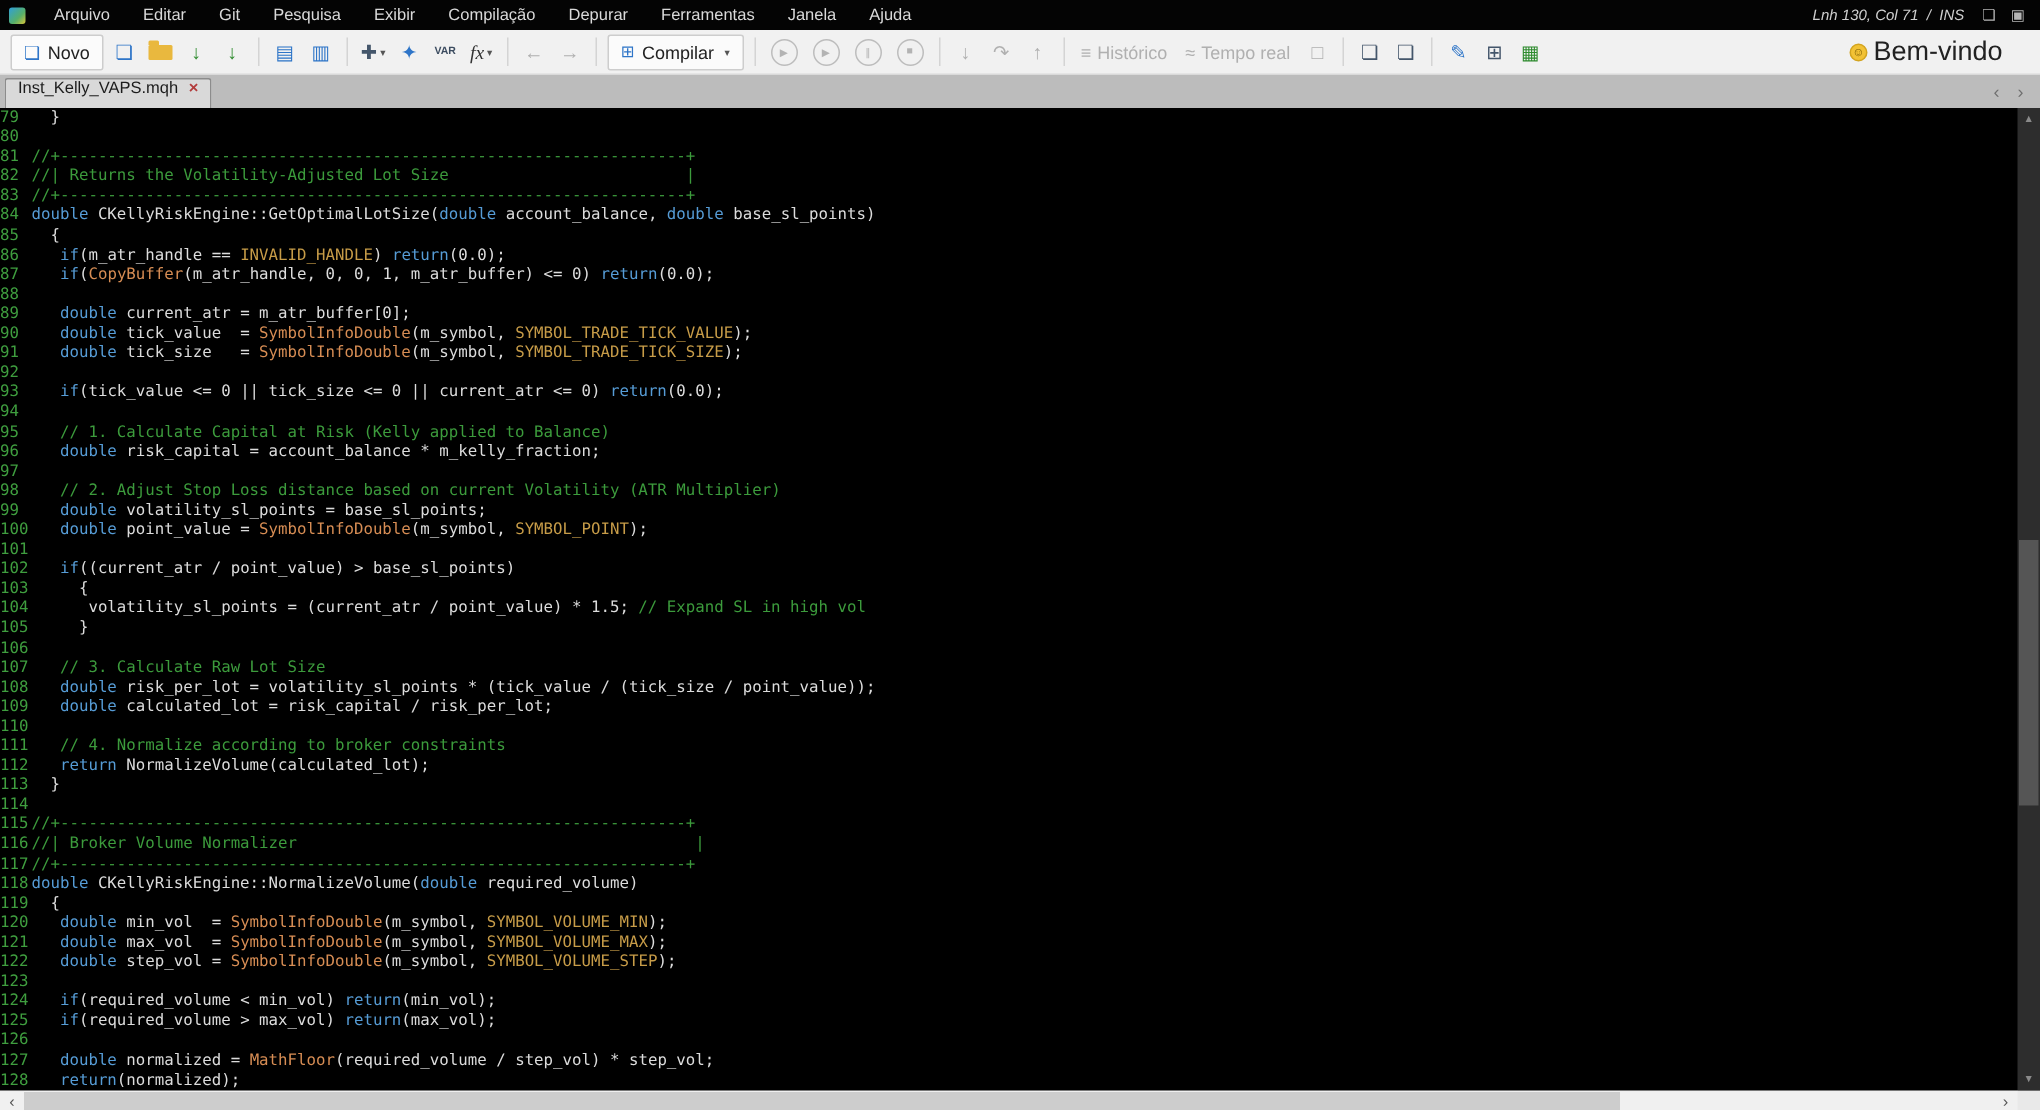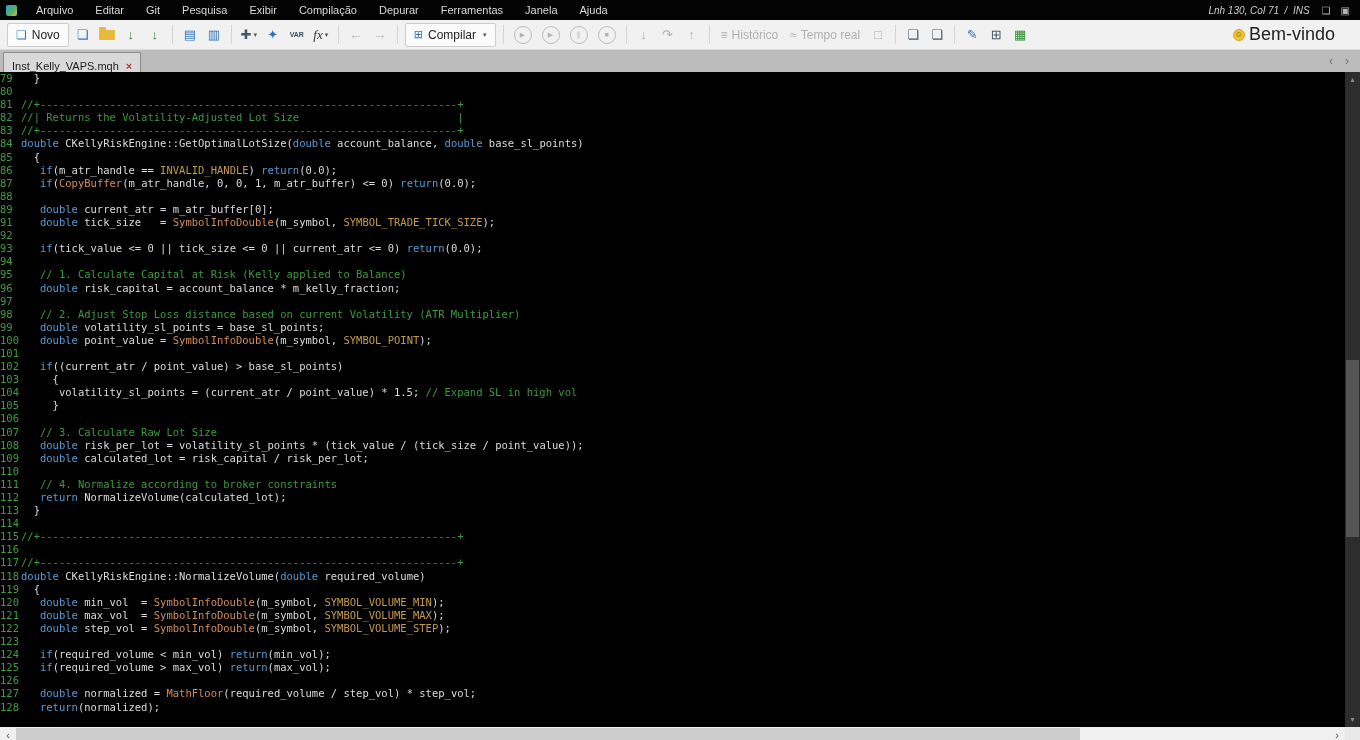--- a/index.html
+++ b/index.html
@@ -40,21 +40,21 @@
   .fx-glyph { font-style:italic; font-family:"Liberation Serif",serif; font-size:13px; color:#333; }
   .tb-label { font-size:18px; color:#222; }
   .tb-flat { display:flex; align-items:center; gap:4px; padding:0 6px; height:24px; font-size:12px; }
   .welcome-dot { width:12px; height:12px; border-radius:50%; background:#f2c235;
                  border:1px solid #d3a41f; display:flex; align-items:center; justify-content:center;
                  font-size:8px; color:#7a5c00; }
   .tb-right { margin-left:auto; margin-right:14px; }
 
   
   .tab-bar { height:22px; background:#bcbcbc; display:flex; align-items:flex-end; padding-left:3px; }
-  .tab { height:20px; display:flex; align-items:flex-end; gap:7px; background:#d9d9d9;
+  .tab { height:20px; display:flex; align-items:flex-start; gap:7px; background:#d9d9d9;
          border:1px solid #8c8c8c; border-bottom:none; border-radius:2px 2px 0 0;
          padding:0 8px; font-size:11px; color:#1c1c1c; }
   .tab-close { color:#b23b3b; font-weight:bold; font-size:11px; cursor:default; }
   .tab-scroll { margin-left:auto; display:flex; align-items:center; height:100%;
                 padding-right:5px; color:#6f6f6f; }
   .tab-scroll span { padding:0 6px; font-size:12px; }
 
   
   .main { display:flex; height:655px; background:var(--editor_bg,#000); }
   .code-col { flex:1; overflow:hidden; }
@@ -190,20 +190,21 @@
       <div class="code-line"><span class="gutter">80</span><span></span></div>
       <div class="code-line"><span class="gutter">81</span><span><span class="tok-c">//+------------------------------------------------------------------+</span></span></div>
       <div class="code-line"><span class="gutter">82</span><span><span class="tok-c">//| Returns the Volatility-Adjusted Lot Size                         |</span></span></div>
       <div class="code-line"><span class="gutter">83</span><span><span class="tok-c">//+------------------------------------------------------------------+</span></span></div>
       <div class="code-line"><span class="gutter">84</span><span><span class="tok-k">double</span><span class="tok-p"> CKellyRiskEngine::GetOptimalLotSize(</span><span class="tok-k">double</span><span class="tok-p"> account_balance, </span><span class="tok-k">double</span><span class="tok-p"> base_sl_points)</span></span></div>
       <div class="code-line"><span class="gutter">85</span><span><span class="tok-p">  {</span></span></div>
       <div class="code-line"><span class="gutter">86</span><span><span class="tok-p">   </span><span class="tok-k">if</span><span class="tok-p">(m_atr_handle == </span><span class="tok-t">INVALID_HANDLE</span><span class="tok-p">) </span><span class="tok-k">return</span><span class="tok-p">(0.0);</span></span></div>
       <div class="code-line"><span class="gutter">87</span><span><span class="tok-p">   </span><span class="tok-k">if</span><span class="tok-p">(</span><span class="tok-f">CopyBuffer</span><span class="tok-p">(m_atr_handle, 0, 0, 1, m_atr_buffer) &lt;= 0) </span><span class="tok-k">return</span><span class="tok-p">(0.0);</span></span></div>
       <div class="code-line"><span class="gutter">88</span><span></span></div>
       <div class="code-line"><span class="gutter">89</span><span><span class="tok-p">   </span><span class="tok-k">double</span><span class="tok-p"> current_atr = m_atr_buffer[0];</span></span></div>
+      <div class="code-line"><span class="gutter">90</span><span><span class="tok-p">   </span><span class="tok-k">double</span><span class="tok-p"> tick_value  = </span><span class="tok-f">SymbolInfoDouble</span><span class="tok-p">(m_symbol, </span><span class="tok-t">SYMBOL_TRADE_TICK_VALUE</span><span class="tok-p">);</span></span></div>
       <div class="code-line"><span class="gutter">91</span><span><span class="tok-p">   </span><span class="tok-k">double</span><span class="tok-p"> tick_size   = </span><span class="tok-f">SymbolInfoDouble</span><span class="tok-p">(m_symbol, </span><span class="tok-t">SYMBOL_TRADE_TICK_SIZE</span><span class="tok-p">);</span></span></div>
       <div class="code-line"><span class="gutter">92</span><span></span></div>
       <div class="code-line"><span class="gutter">93</span><span><span class="tok-p">   </span><span class="tok-k">if</span><span class="tok-p">(tick_value &lt;= 0 || tick_size &lt;= 0 || current_atr &lt;= 0) </span><span class="tok-k">return</span><span class="tok-p">(0.0);</span></span></div>
       <div class="code-line"><span class="gutter">94</span><span></span></div>
       <div class="code-line"><span class="gutter">95</span><span><span class="tok-p">   </span><span class="tok-c">// 1. Calculate Capital at Risk (Kelly applied to Balance)</span></span></div>
       <div class="code-line"><span class="gutter">96</span><span><span class="tok-p">   </span><span class="tok-k">double</span><span class="tok-p"> risk_capital = account_balance * m_kelly_fraction;</span></span></div>
       <div class="code-line"><span class="gutter">97</span><span></span></div>
       <div class="code-line"><span class="gutter">98</span><span><span class="tok-p">   </span><span class="tok-c">// 2. Adjust Stop Loss distance based on current Volatility (ATR Multiplier)</span></span></div>
       <div class="code-line"><span class="gutter">99</span><span><span class="tok-p">   </span><span class="tok-k">double</span><span class="tok-p"> volatility_sl_points = base_sl_points;</span></span></div>
       <div class="code-line"><span class="gutter">100</span><span><span class="tok-p">   </span><span class="tok-k">double</span><span class="tok-p"> point_value = </span><span class="tok-f">SymbolInfoDouble</span><span class="tok-p">(m_symbol, </span><span class="tok-t">SYMBOL_POINT</span><span class="tok-p">);</span></span></div>
@@ -215,21 +216,21 @@
       <div class="code-line"><span class="gutter">106</span><span></span></div>
       <div class="code-line"><span class="gutter">107</span><span><span class="tok-p">   </span><span class="tok-c">// 3. Calculate Raw Lot Size</span></span></div>
       <div class="code-line"><span class="gutter">108</span><span><span class="tok-p">   </span><span class="tok-k">double</span><span class="tok-p"> risk_per_lot = volatility_sl_points * (tick_value / (tick_size / point_value));</span></span></div>
       <div class="code-line"><span class="gutter">109</span><span><span class="tok-p">   </span><span class="tok-k">double</span><span class="tok-p"> calculated_lot = risk_capital / risk_per_lot;</span></span></div>
       <div class="code-line"><span class="gutter">110</span><span></span></div>
       <div class="code-line"><span class="gutter">111</span><span><span class="tok-p">   </span><span class="tok-c">// 4. Normalize according to broker constraints</span></span></div>
       <div class="code-line"><span class="gutter">112</span><span><span class="tok-p">   </span><span class="tok-k">return</span><span class="tok-p"> NormalizeVolume(calculated_lot);</span></span></div>
       <div class="code-line"><span class="gutter">113</span><span><span class="tok-p">  }</span></span></div>
       <div class="code-line"><span class="gutter">114</span><span></span></div>
       <div class="code-line"><span class="gutter">115</span><span><span class="tok-c">//+------------------------------------------------------------------+</span></span></div>
-      <div class="code-line"><span class="gutter">116</span></div>
+      <div class="code-line"><span class="gutter">116</span><span><span class="tok-c">//| Broker Volume Normalizer                                          |</span></span></div>
       <div class="code-line"><span class="gutter">117</span><span><span class="tok-c">//+------------------------------------------------------------------+</span></span></div>
       <div class="code-line"><span class="gutter">118</span><span><span class="tok-k">double</span><span class="tok-p"> CKellyRiskEngine::NormalizeVolume(</span><span class="tok-k">double</span><span class="tok-p"> required_volume)</span></span></div>
       <div class="code-line"><span class="gutter">119</span><span><span class="tok-p">  {</span></span></div>
       <div class="code-line"><span class="gutter">120</span><span><span class="tok-p">   </span><span class="tok-k">double</span><span class="tok-p"> min_vol  = </span><span class="tok-f">SymbolInfoDouble</span><span class="tok-p">(m_symbol, </span><span class="tok-t">SYMBOL_VOLUME_MIN</span><span class="tok-p">);</span></span></div>
       <div class="code-line"><span class="gutter">121</span><span><span class="tok-p">   </span><span class="tok-k">double</span><span class="tok-p"> max_vol  = </span><span class="tok-f">SymbolInfoDouble</span><span class="tok-p">(m_symbol, </span><span class="tok-t">SYMBOL_VOLUME_MAX</span><span class="tok-p">);</span></span></div>
       <div class="code-line"><span class="gutter">122</span><span><span class="tok-p">   </span><span class="tok-k">double</span><span class="tok-p"> step_vol = </span><span class="tok-f">SymbolInfoDouble</span><span class="tok-p">(m_symbol, </span><span class="tok-t">SYMBOL_VOLUME_STEP</span><span class="tok-p">);</span></span></div>
       <div class="code-line"><span class="gutter">123</span><span></span></div>
       <div class="code-line"><span class="gutter">124</span><span><span class="tok-p">   </span><span class="tok-k">if</span><span class="tok-p">(required_volume &lt; min_vol) </span><span class="tok-k">return</span><span class="tok-p">(min_vol);</span></span></div>
       <div class="code-line"><span class="gutter">125</span><span><span class="tok-p">   </span><span class="tok-k">if</span><span class="tok-p">(required_volume &gt; max_vol) </span><span class="tok-k">return</span><span class="tok-p">(max_vol);</span></span></div>
       <div class="code-line"><span class="gutter">126</span><span></span></div>

